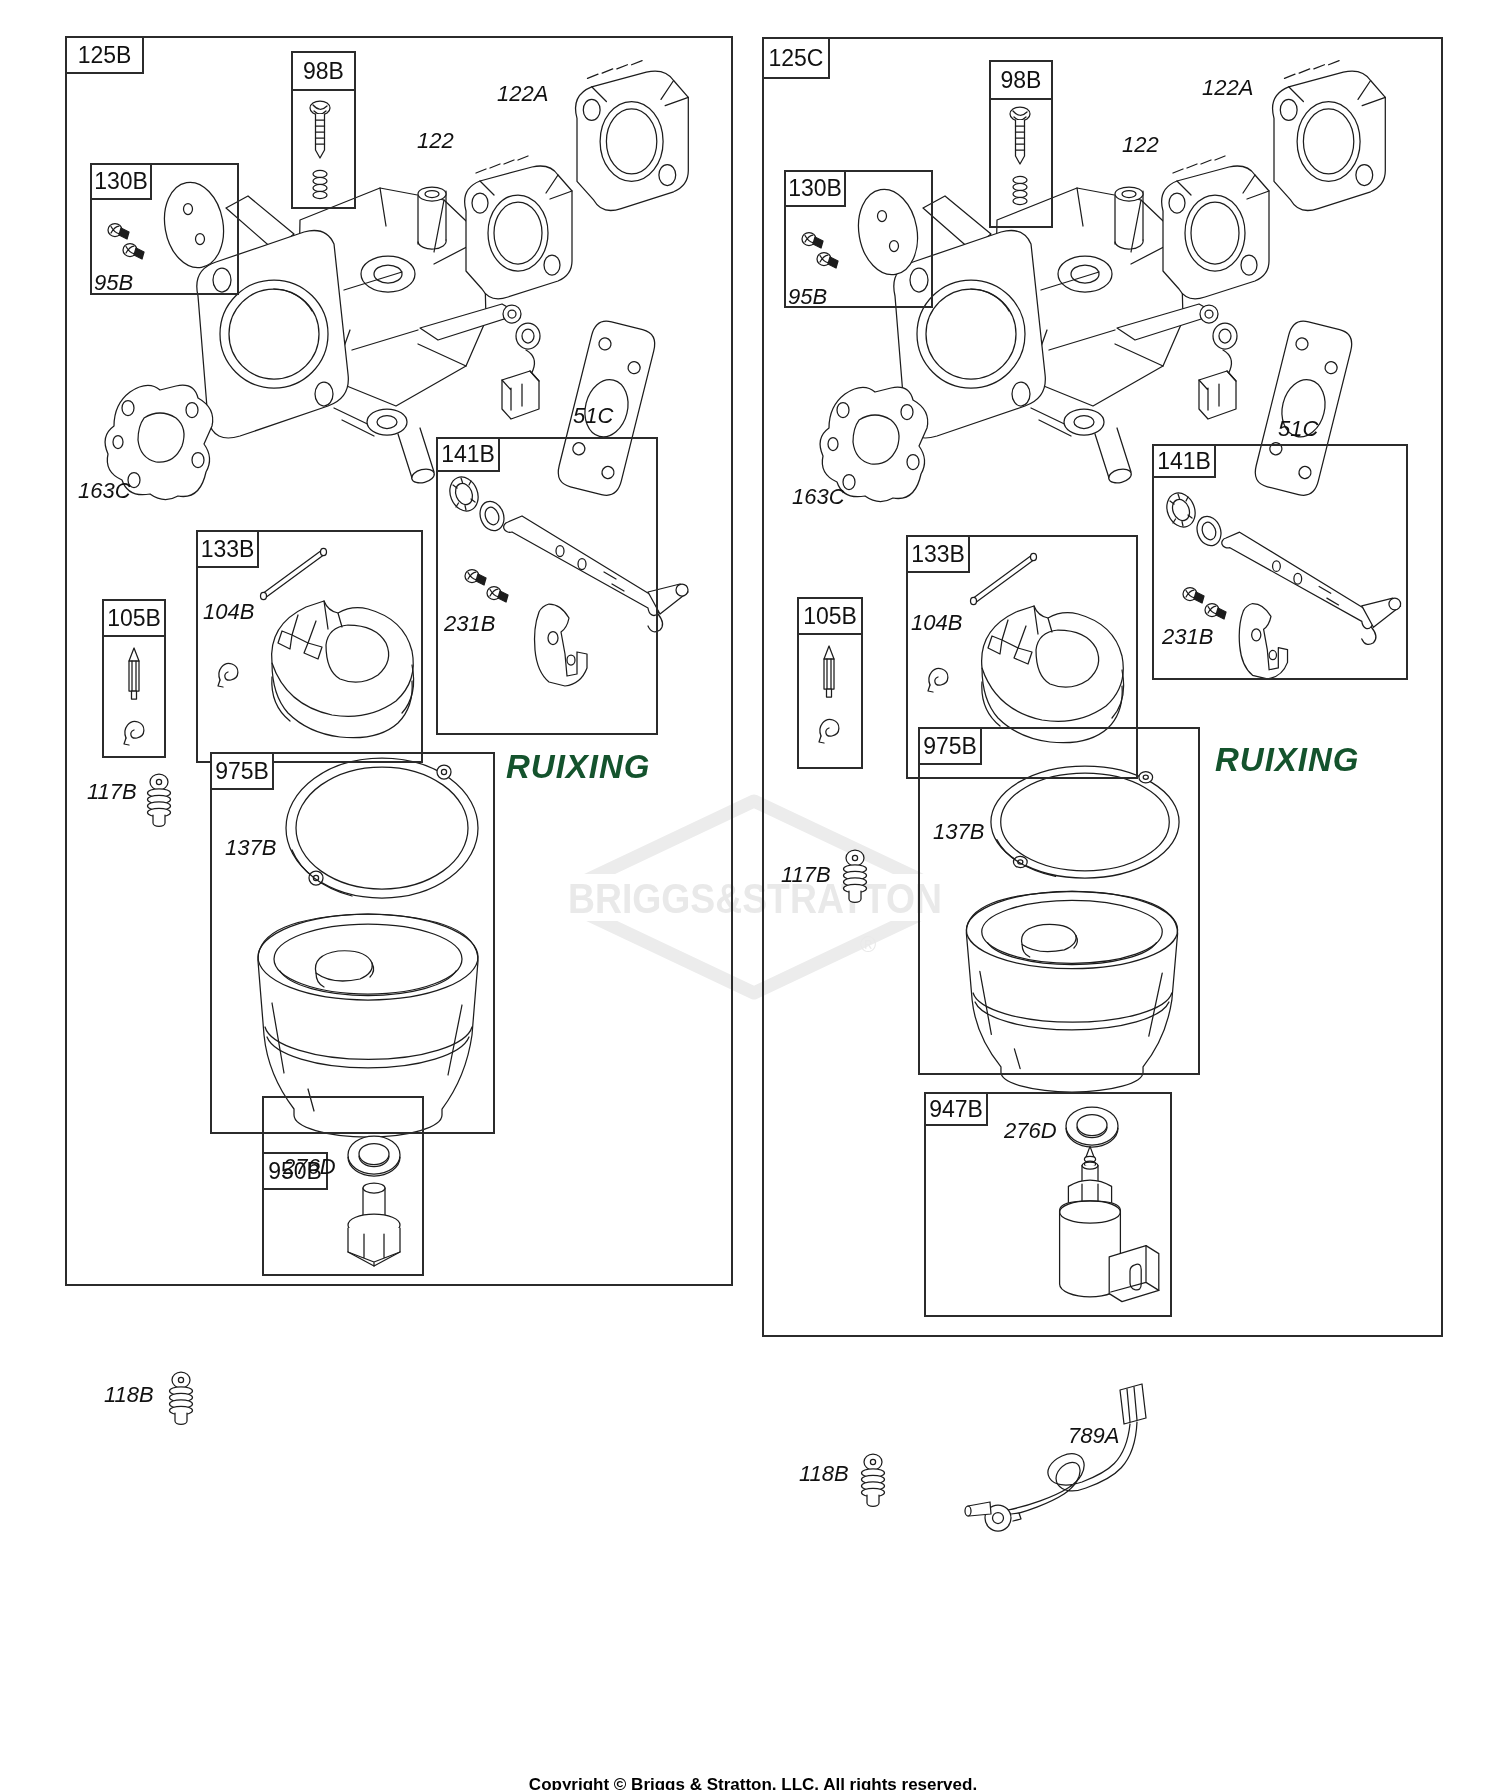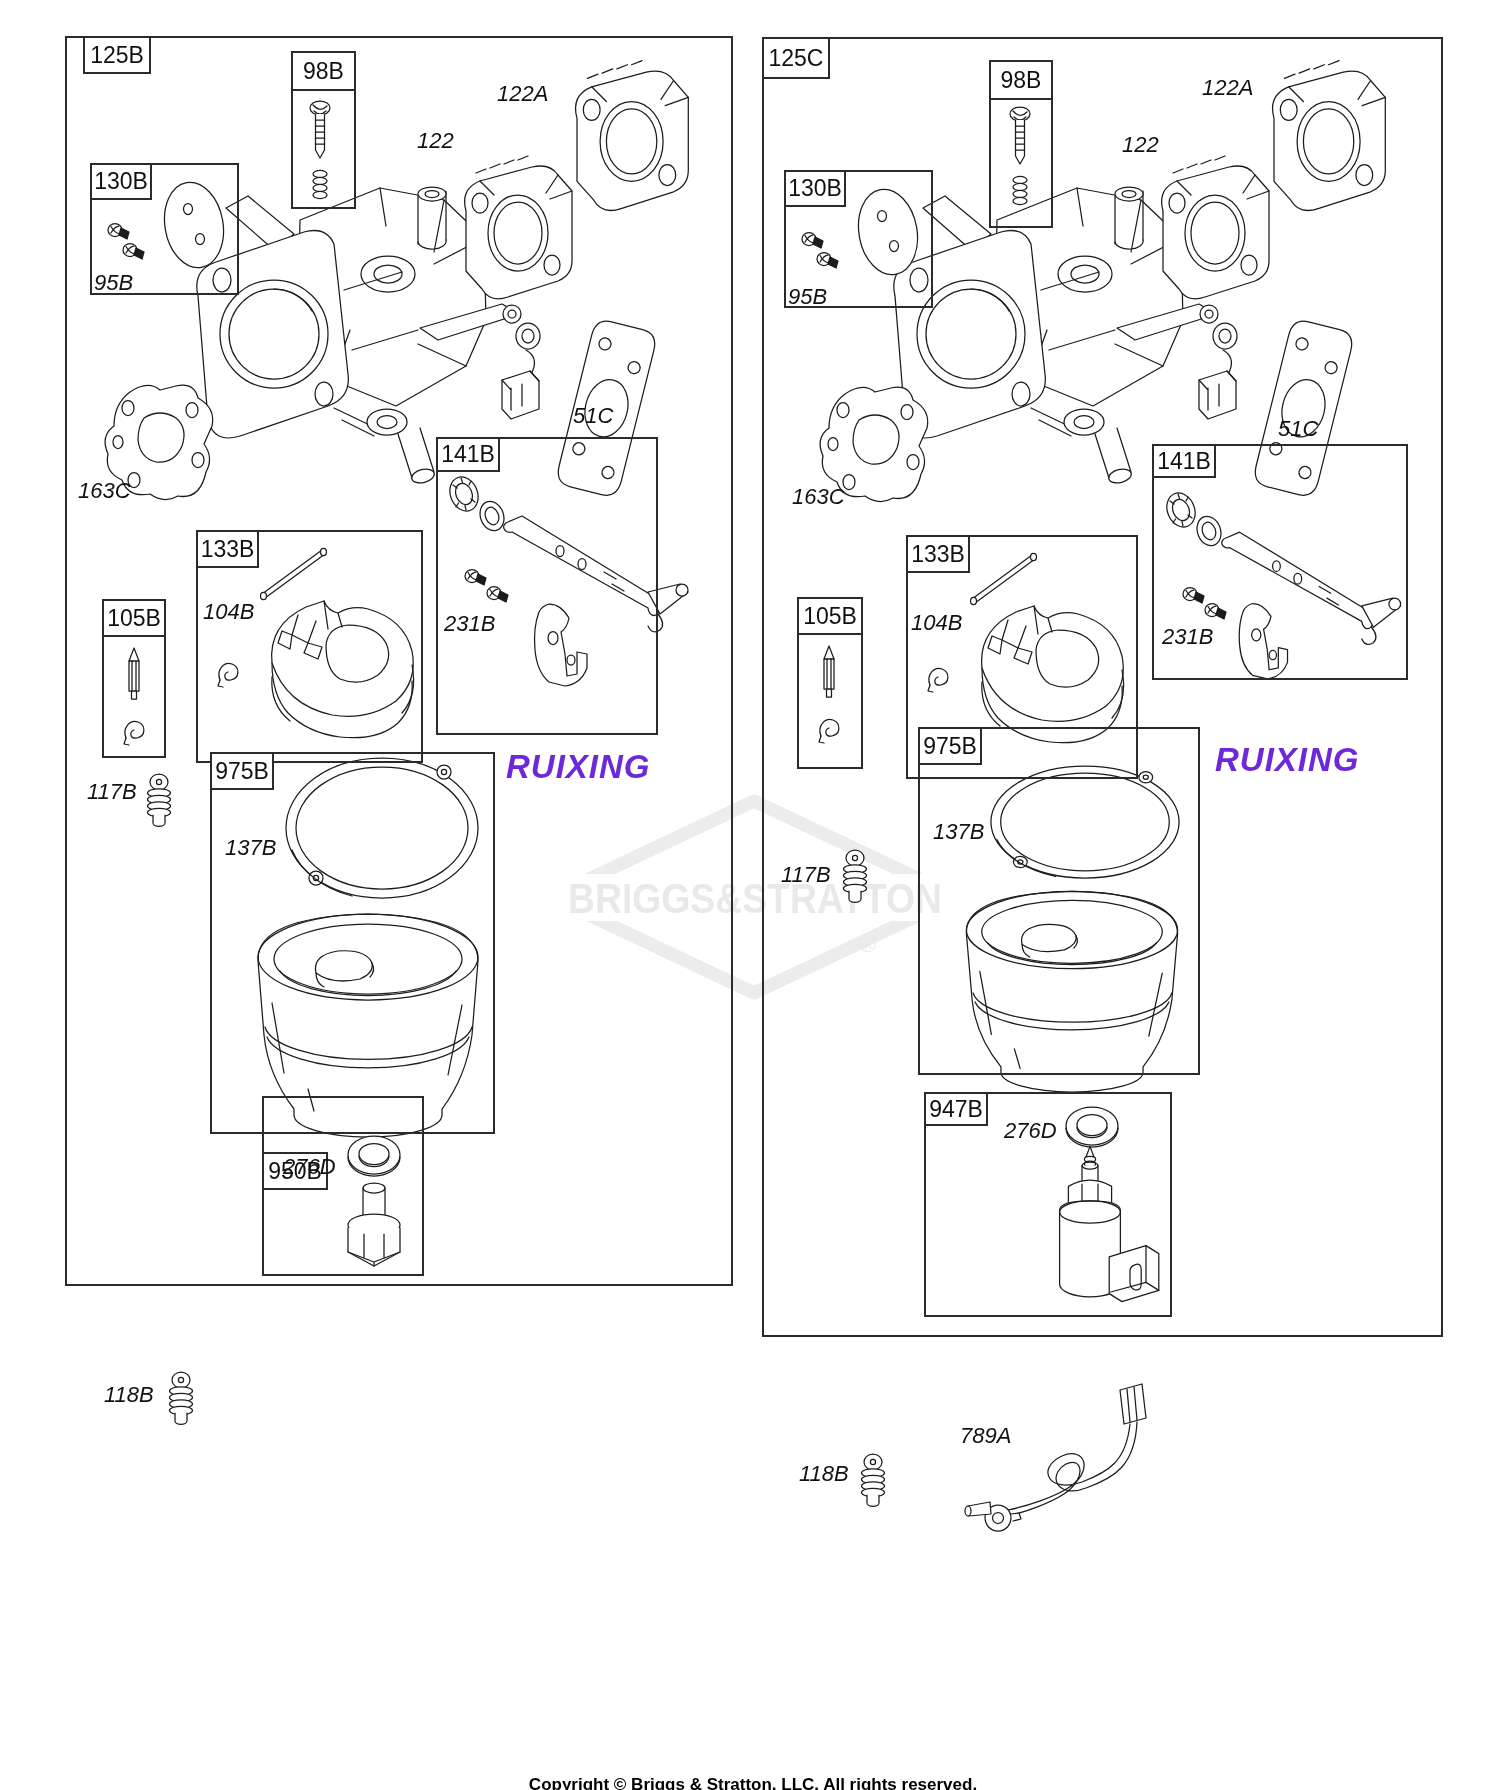--- a/index.html
+++ b/index.html
@@ -7,21 +7,21 @@
          font-family:"Liberation Sans",sans-serif;color:#111;}
   svg#art{position:absolute;left:0;top:0;}
   svg#art *{vector-effect:non-scaling-stroke;}
   .lbl{position:absolute;font-size:22px;color:#111;white-space:nowrap;line-height:1;}
   .labelbox{position:absolute;border:2px solid #2b2b2b;background:#fff;display:flex;
             align-items:center;justify-content:center;font-size:23px;line-height:1;
             box-sizing:border-box;z-index:4;}
   .panelbox{position:absolute;border:2px solid #2b2b2b;box-sizing:border-box;background:transparent;z-index:1;}
   .kitbox{position:absolute;border:2px solid #2b2b2b;box-sizing:border-box;background:transparent;z-index:2;}
   .ruixing{position:absolute;font-size:33px;font-weight:bold;font-style:italic;
-           letter-spacing:1px;color:#6d28d9;z-index:4;}
+           letter-spacing:1px;color:#14532d;z-index:4;}
   .copyright{position:absolute;font-size:17px;font-weight:bold;color:#000;
              text-align:center;z-index:4;}
   .txt{z-index:4;font-style:italic;}
 </style>
 </head>
 <body>
 
 <div id="stage">
 
 <svg id="art" width="1500" height="1790" viewBox="0 0 1500 1790" stroke="#1c1c1c" stroke-width="1.25" fill="none" stroke-linecap="round" stroke-linejoin="round">
@@ -322,21 +322,21 @@
 <div class="kitbox" style="left:262px;top:1096px;width:162px;height:180px;"></div>
 
 <div class="kitbox" style="left:989px;top:60px;width:64px;height:168px;"></div>
 <div class="kitbox" style="left:784px;top:170px;width:149px;height:138px;"></div>
 <div class="kitbox" style="left:1152px;top:444px;width:256px;height:236px;"></div>
 <div class="kitbox" style="left:906px;top:535px;width:232px;height:244px;"></div>
 <div class="kitbox" style="left:797px;top:597px;width:66px;height:172px;"></div>
 <div class="kitbox" style="left:918px;top:727px;width:282px;height:348px;"></div>
 <div class="kitbox" style="left:924px;top:1092px;width:248px;height:225px;"></div>
 
-<div class="labelbox" style="left:83px;top:36px;width:68px;height:38px;align-items:center;">
+<div class="labelbox" style="left:65px;top:36px;width:79px;height:38px;align-items:center;">
       <span>125B</span>
     </div>
 <div class="labelbox" style="left:291px;top:51px;width:65px;height:40px;">
       <span>98B</span>
     </div>
 <div class="labelbox" style="left:90px;top:163px;width:62px;height:37px;">
       <span>130B</span>
     </div>
 <div class="labelbox" style="left:436px;top:437px;width:64px;height:35px;">
       <span>141B</span>
@@ -396,17 +396,17 @@
 <span class="lbl txt" style="left:1122px;top:134px;">122</span>
 <span class="lbl txt" style="left:1202px;top:77px;">122A</span>
 <span class="lbl txt" style="left:1278px;top:418px;">51C</span>
 <span class="lbl txt" style="left:792px;top:486px;">163C</span>
 <span class="lbl txt" style="left:1162px;top:626px;">231B</span>
 <span class="lbl txt" style="left:911px;top:612px;">104B</span>
 <span class="lbl txt" style="left:781px;top:864px;">117B</span>
 <span class="lbl txt" style="left:933px;top:821px;">137B</span>
 <span class="lbl txt" style="left:1004px;top:1120px;">276D</span>
 <span class="lbl txt" style="left:799px;top:1463px;">118B</span>
-<span class="lbl txt" style="left:960px;top:1425px;">789A</span>
+<span class="lbl txt" style="left:1068px;top:1425px;">789A</span>
 <span class="ruixing" style="left:1215px;top:741px;">RUIXING</span>
 
 <div class="copyright" style="left:453px;top:1775px;width:600px;">Copyright © Briggs &amp; Stratton, LLC. All rights reserved.</div>
 </div>
 
 </body></html>

